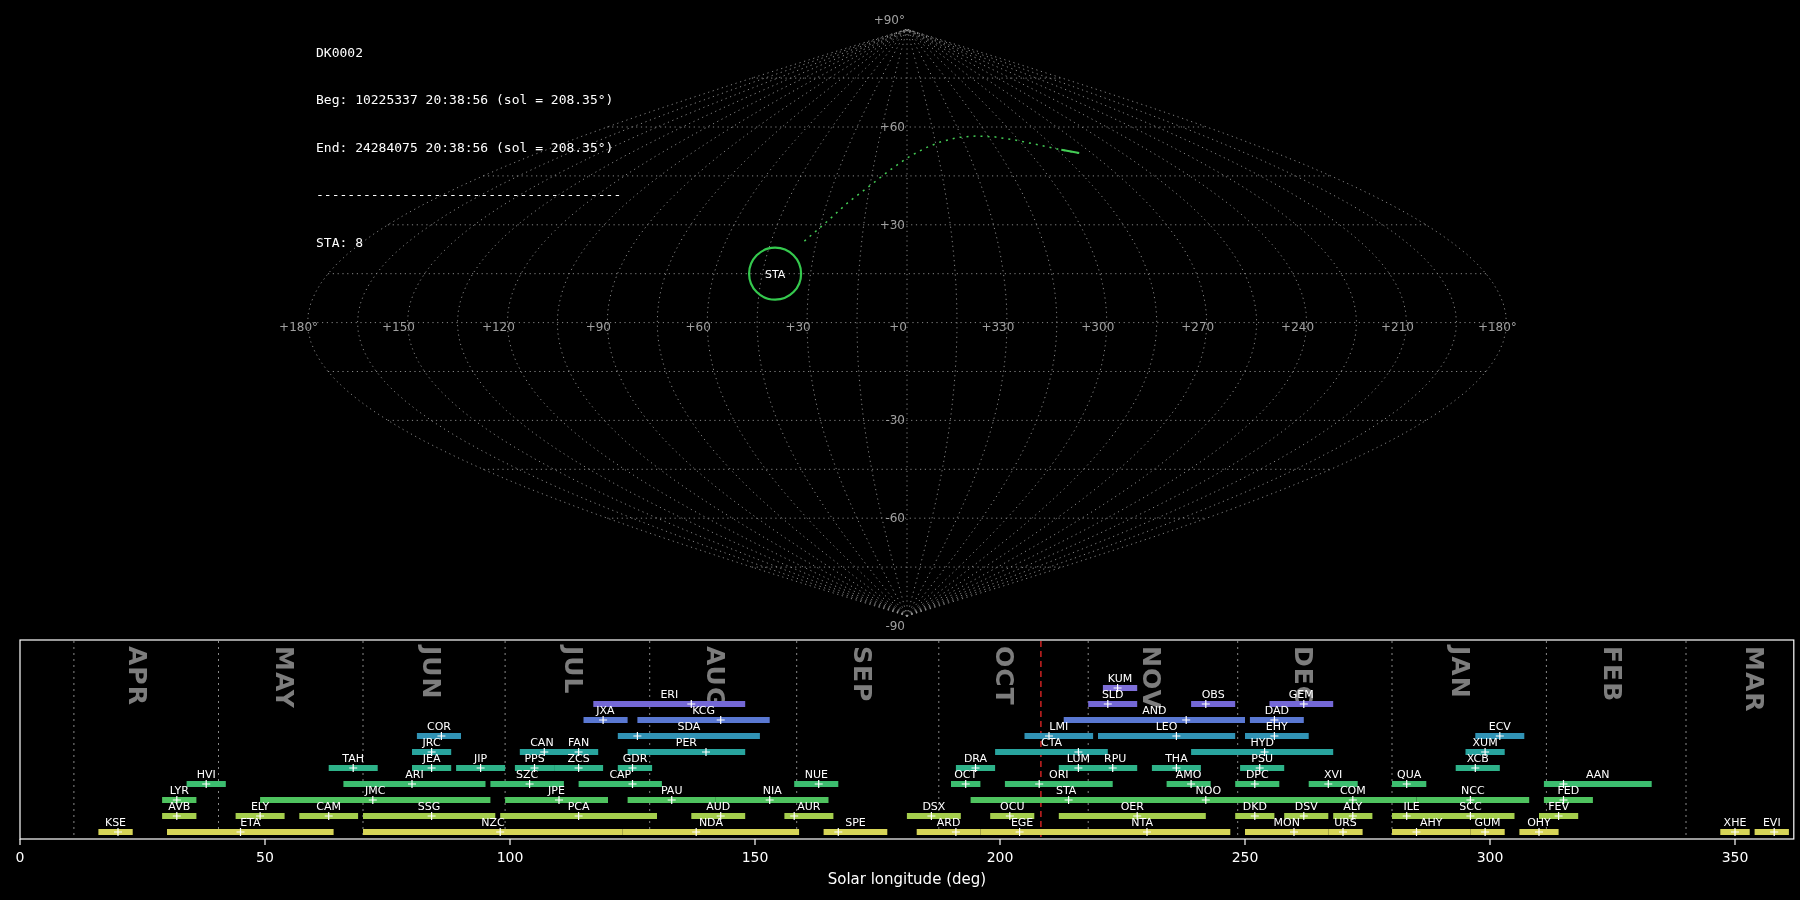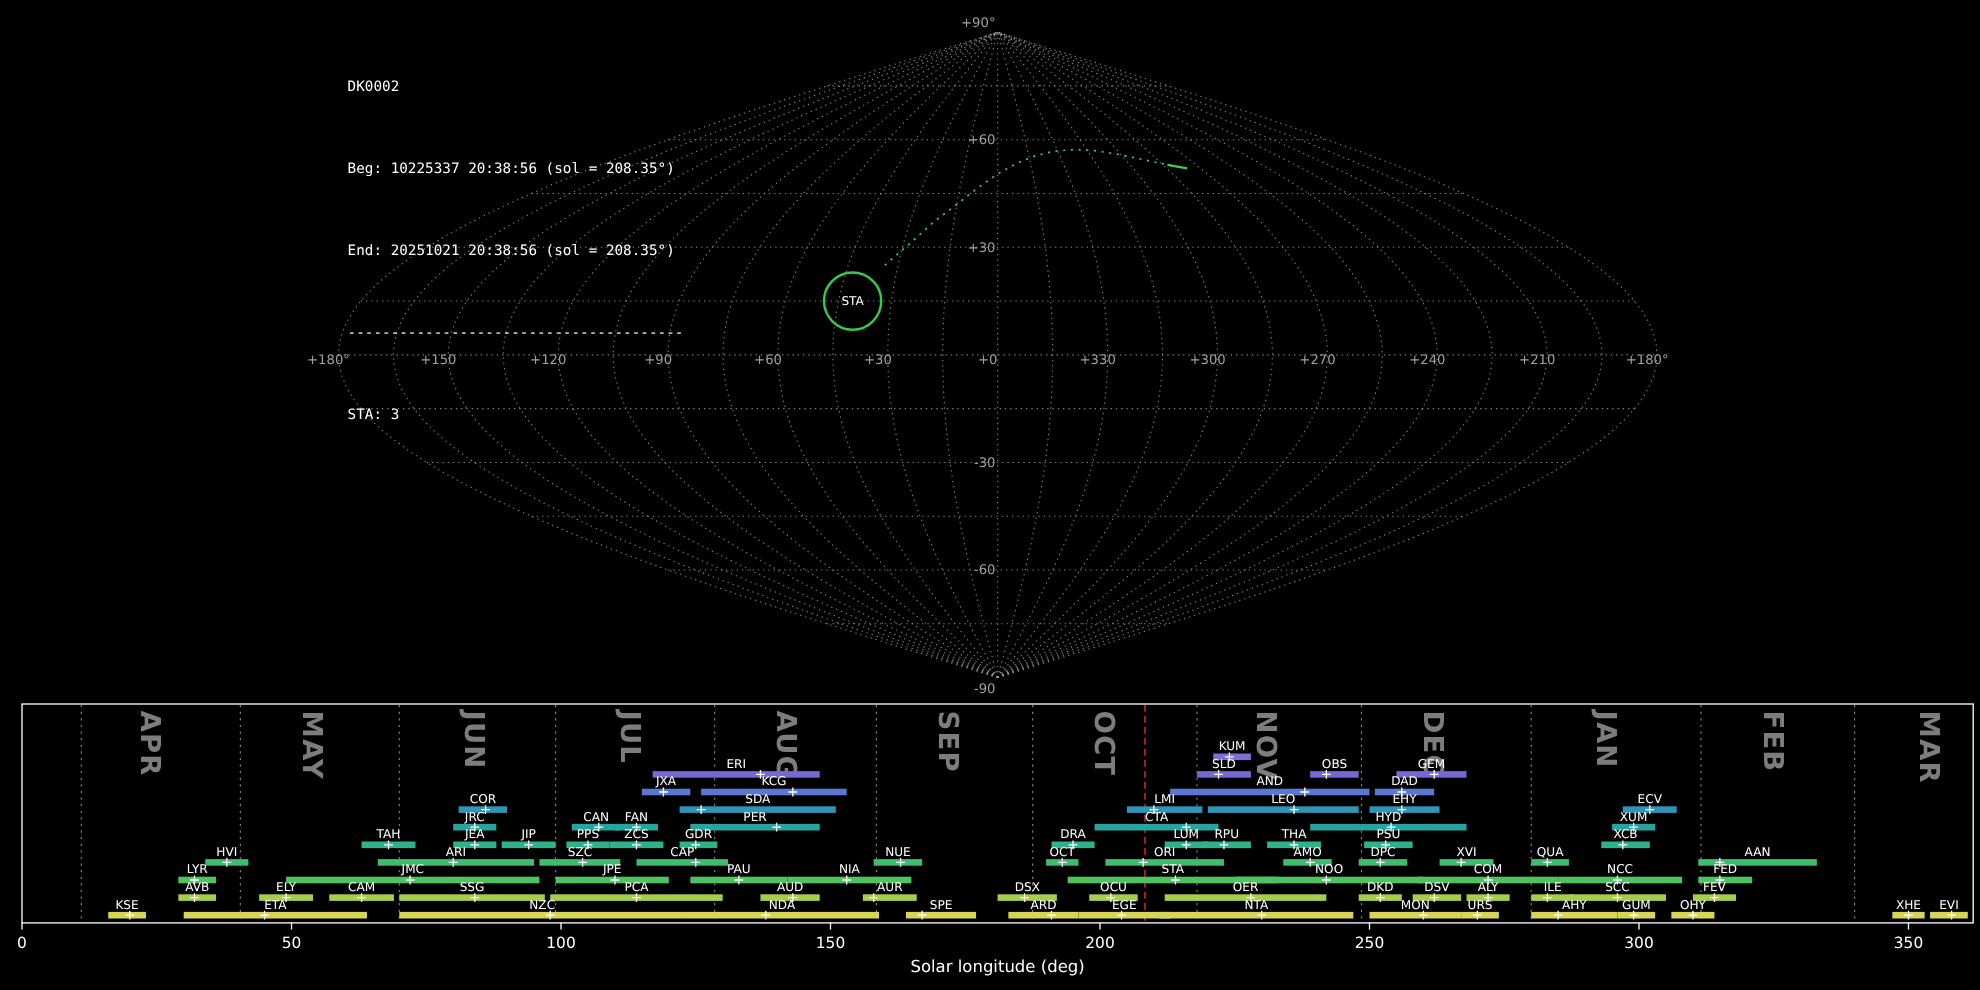--- a/index.html
+++ b/index.html
@@ -1,38 +1,38 @@
 <!DOCTYPE html>
 <html><head>
 <meta charset="utf-8">
 <style>
   html,body{margin:0;padding:0;background:#000;width:1800px;height:900px;overflow:hidden;}
   #stage{position:relative;width:1800px;height:900px;background:#000;}
   #plot{position:absolute;left:0;top:0;}
   .info{position:absolute;left:316px;top:12px;color:#fff;
         font:13px/1.25 "DejaVu Sans Mono","Liberation Mono",monospace;white-space:pre;z-index:2;}
-  .info div{height:15px;margin-top:27px;}
+  .info div{height:15px;}
   text{font-family:"DejaVu Sans","Liberation Sans",sans-serif;}
   .grid{stroke:#9b9b9b;stroke-width:1;stroke-dasharray:1.2 3.6;fill:none;opacity:.85;}
   .maplabel{fill:#a0a0a0;font-size:12px;}
   .slabel{fill:#ffffff;font-size:11px;text-anchor:middle;}
   .month{fill:#7d7d7d;font-size:25px;font-weight:bold;letter-spacing:1px;}
   .tick{fill:#ffffff;font-size:14px;text-anchor:middle;}
   .xlab{fill:#ffffff;font-size:15px;text-anchor:middle;}
 </style>
 </head>
 <body>
 
 <div id="stage">
   <div class="info">
     <div>DK0002</div>
     <div>Beg: 10225337 20:38:56 (sol = 208.35°)</div>
-    <div>End: 20251021 20:38:56 (sol = 208.35°)</div>
+    <div>End: 24284075 20:38:56 (sol = 208.35°)</div>
     <div>---------------------------------------</div>
-    <div>STA: 3</div>
+    <div>STA: 8</div>
   </div>
   <svg id="plot" width="1800" height="900">
       <g>
         <line x1="751.9" y1="567.1" x2="1062.1" y2="567.1" class="grid"></line>
         <line x1="607.3" y1="518.2" x2="1206.7" y2="518.2" class="grid"></line>
         <line x1="483.2" y1="469.3" x2="1330.8" y2="469.3" class="grid"></line>
         <line x1="387.9" y1="420.4" x2="1426.1" y2="420.4" class="grid"></line>
         <line x1="328.0" y1="371.5" x2="1486.0" y2="371.5" class="grid"></line>
         <line x1="307.6" y1="322.6" x2="1506.4" y2="322.6" class="grid"></line>
         <line x1="328.0" y1="273.7" x2="1486.0" y2="273.7" class="grid"></line>

